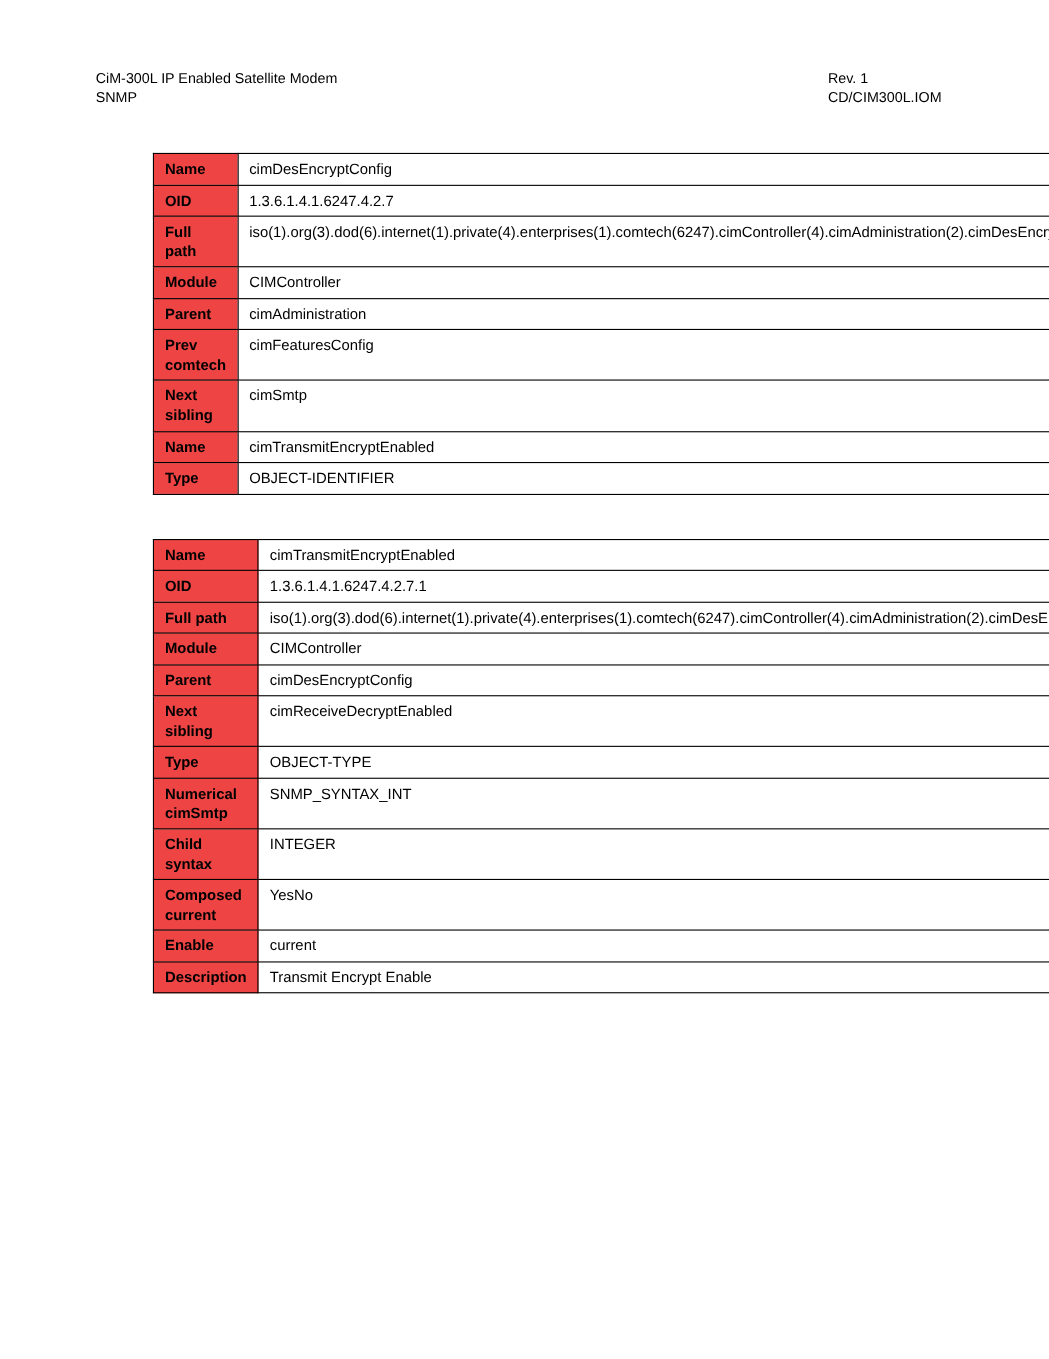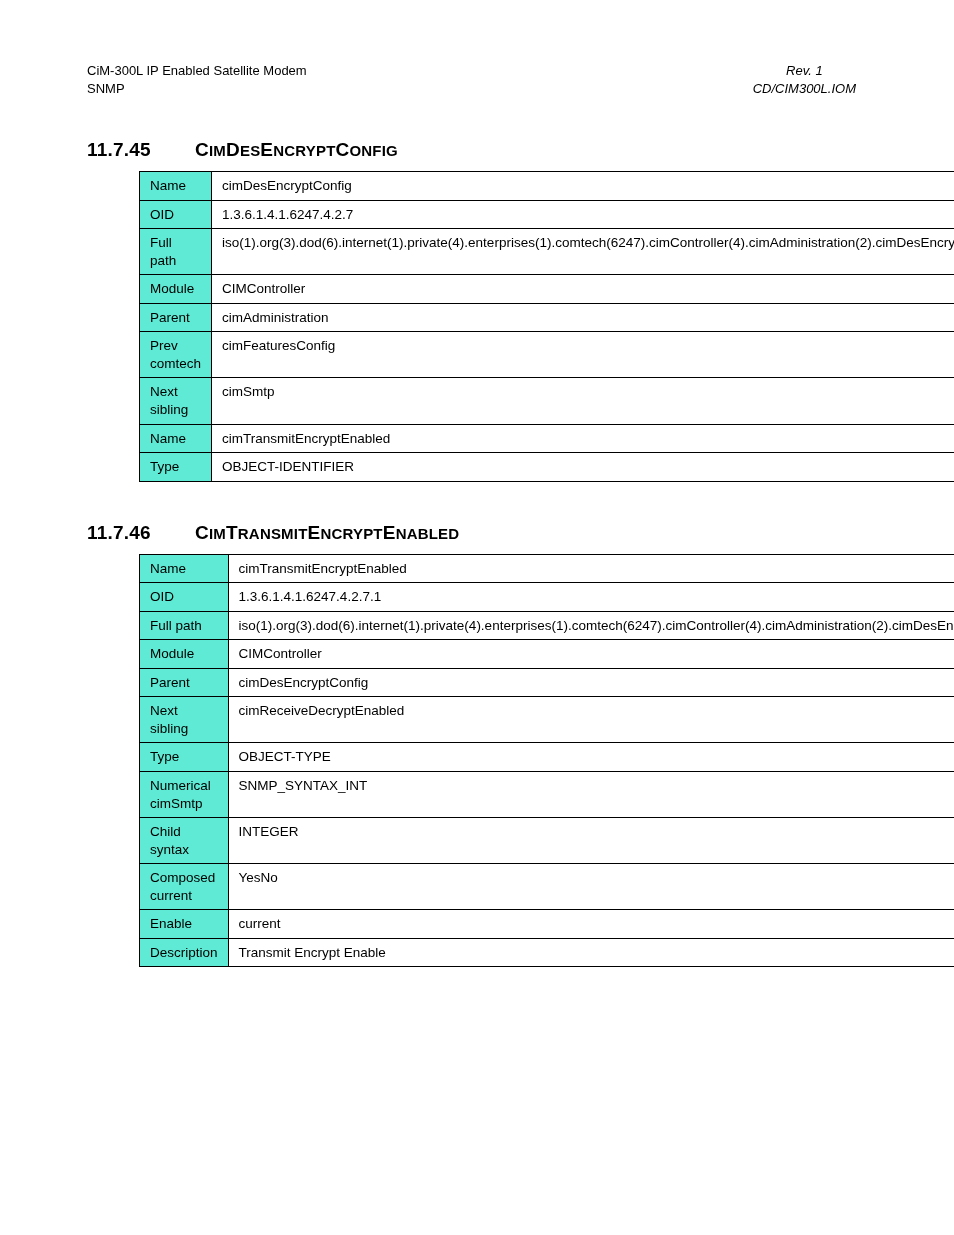--- a/index.html
+++ b/index.html
@@ -15,22 +15,21 @@
   }
   .header-row {
     display: flex;
     justify-content: space-between;
     font-size: 13px;
     line-height: 1.35;
     color: #000;
     margin-bottom: 42px;
   }
   .header-right {
-    text-align: center;
-    font-style: italic;
+    text-align: left;
   }
   .section-heading {
     font-size: 19px;
     font-weight: bold;
     margin: 0 0 10px 0;
     letter-spacing: 0.2px;
   }
   .section-heading .num {
     display: inline-block;
     width: 108px;
@@ -42,22 +41,22 @@
     font-size: 13.5px;
     color: #000;
   }
   table.def td {
     border: 1px solid #000;
     padding: 5px 10px 5px 10px;
     vertical-align: top;
     line-height: 1.3;
   }
   table.def td.label {
-    background: #5eead4;
-    font-weight: normal;
+    background: #ef4444;
+    font-weight: bold;
     width: 270px;
   }
   .block {
     margin-bottom: 40px;
   }
 </style>
 </head>
 <body>
 
 <div class="page">
@@ -67,23 +66,20 @@
       <div>CiM-300L IP Enabled Satellite Modem</div>
       <div>SNMP</div>
     </div>
     <div class="header-right">
       <div>Rev. 1</div>
       <div>CD/CIM300L.IOM</div>
     </div>
   </div>
 
   <div class="block">
-    <h2 class="section-heading">
-      <span class="num">11.7.45</span><span><span>C</span><span style="font-size:15px">IM</span><span>D</span><span style="font-size:15px">ES</span><span>E</span><span style="font-size:15px">NCRYPT</span><span>C</span><span style="font-size:15px">ONFIG</span></span>
-    </h2>
     <table class="def">
       <tbody>
           <tr>
             <td class="label">Name</td>
             <td>cimDesEncryptConfig</td>
           </tr>
           <tr>
             <td class="label">OID</td>
             <td>1.3.6.1.4.1.6247.4.2.7</td>
           </tr>
@@ -113,23 +109,20 @@
           </tr>
           <tr>
             <td class="label">Type</td>
             <td>OBJECT-IDENTIFIER</td>
           </tr>
         </tbody>
     </table>
   </div>
 
   <div class="block">
-    <h2 class="section-heading">
-      <span class="num">11.7.46</span><span><span>C</span><span style="font-size:15px">IM</span><span>T</span><span style="font-size:15px">RANSMIT</span><span>E</span><span style="font-size:15px">NCRYPT</span><span>E</span><span style="font-size:15px">NABLED</span></span>
-    </h2>
     <table class="def">
       <tbody>
           <tr>
             <td class="label">Name</td>
             <td>cimTransmitEncryptEnabled</td>
           </tr>
           <tr>
             <td class="label">OID</td>
             <td>1.3.6.1.4.1.6247.4.2.7.1</td>
           </tr>

